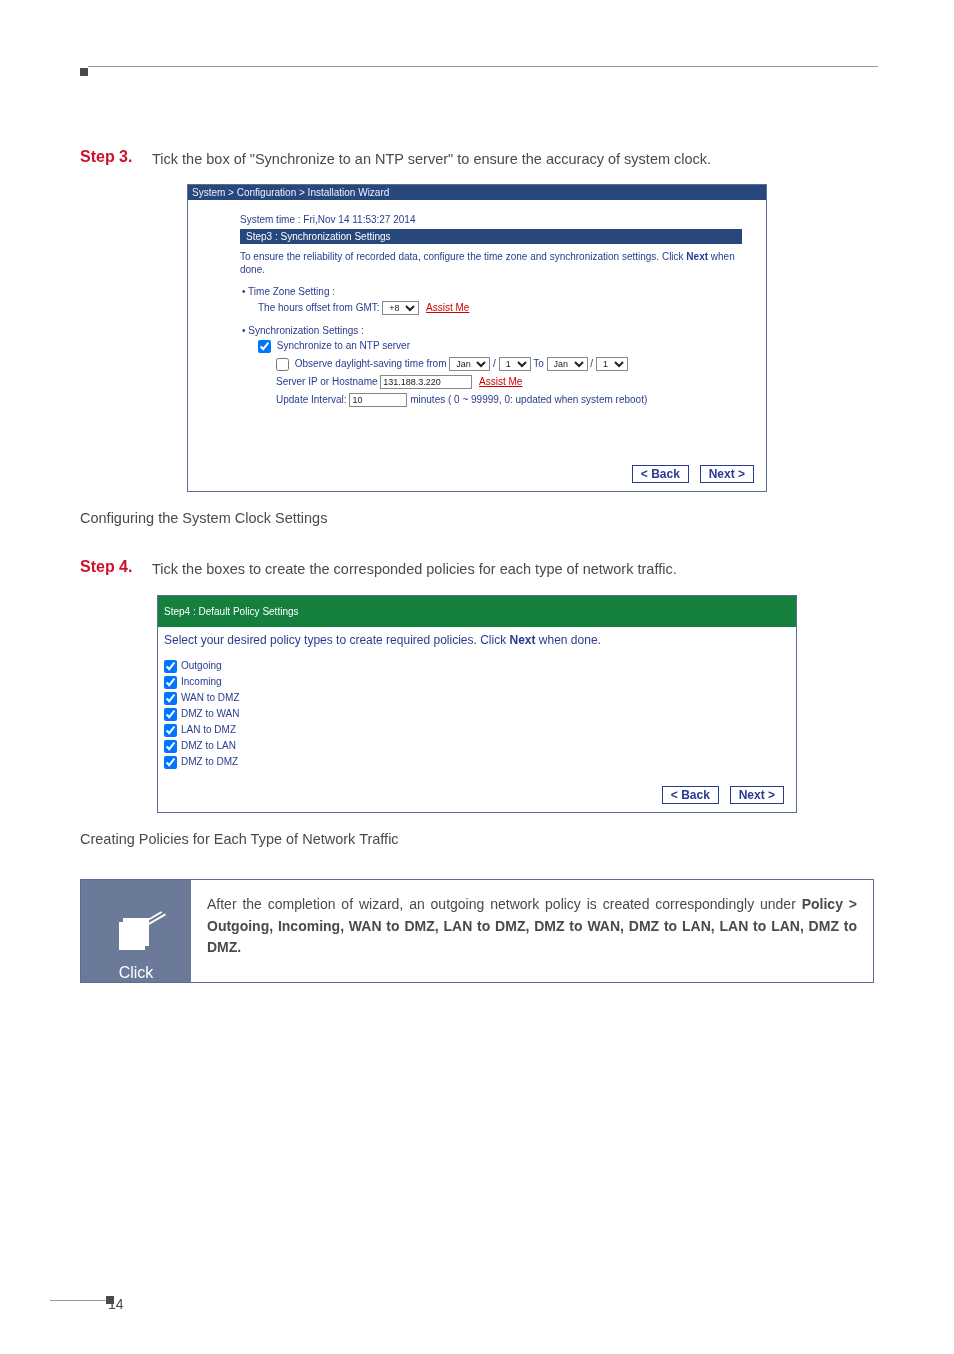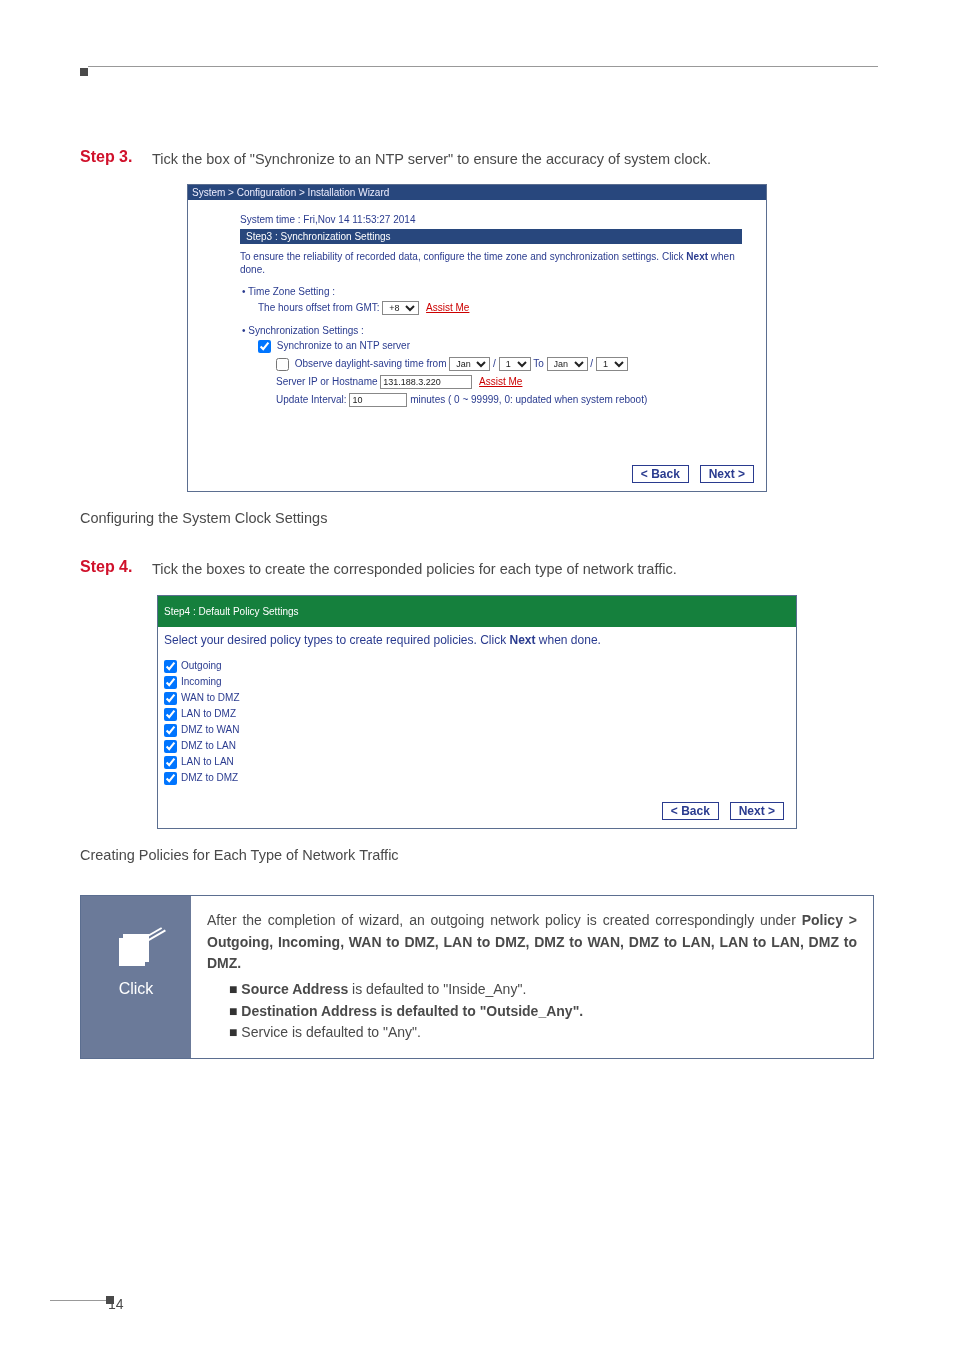--- a/index.html
+++ b/index.html
@@ -261,49 +261,43 @@
   <div class="shot-wrap">
     <div class="shot2">
       <div class="section-bar">Step4 : Default Policy Settings</div>
       <div class="helptxt">
         <span>Select your desired policy types to create required policies. Click </span><b>Next</b><span> when done.</span>
       </div>
       <div class="cblist">
         <label><input type="checkbox" checked="" style=""><span>Outgoing</span></label>
         <label><input type="checkbox" checked="" style=""><span>Incoming</span></label>
         <label><input type="checkbox" checked="" style=""><span>WAN to DMZ</span></label>
+        <label><input type="checkbox" checked="" style=""><span>DMZ to WAN</span></label>
         <label><input type="checkbox" checked="" style=""><span>LAN to DMZ</span></label>
-        <label><input type="checkbox" checked="" style=""><span>DMZ to WAN</span></label>
         <label><input type="checkbox" checked="" style=""><span>DMZ to LAN</span></label>
-        <label><input type="checkbox" checked="" style=""><span>LAN to LAN</span></label>
         <label><input type="checkbox" checked="" style=""><span>DMZ to DMZ</span></label>
       </div>
       <div class="footer-btns">
         <span class="navbtn">&lt; Back</span>
         <span class="navbtn">Next &gt;</span>
       </div>
     </div>
   </div>
 
   <div class="shot-caption">Creating Policies for Each Type of Network Traffic</div>
 
   <div class="notebox">
     <div class="left">
       <div class="icon"></div>
       <div>Click</div>
     </div>
     <div class="right">
       <div style="text-align:justify">
         <span>After the completion of wizard, an outgoing network policy is created correspondingly under </span><b>Policy &gt; Outgoing, Incoming, WAN to DMZ, LAN to DMZ, DMZ to WAN, DMZ to LAN, LAN to LAN, DMZ to DMZ.</b>
       </div>
-      <ul>
-        <li><b>Source Address</b><span> is defaulted to "Inside_Any".</span></li>
-        <li><b>Destination Address is defaulted to "Outside_Any".</b></li>
-        <li><span>Service is defaulted to "Any".</span></li>
-      </ul>
     </div>
   </div>
 
 </div>
 
 <div class="bot-deco">
   <div class="line"></div>
     <div class="sq"></div>
 </div>
 <div class="pagenum">14</div>

